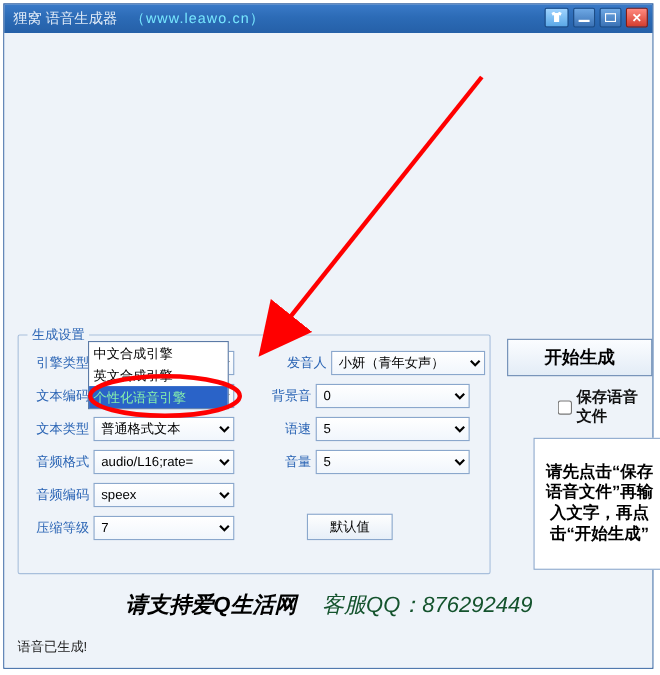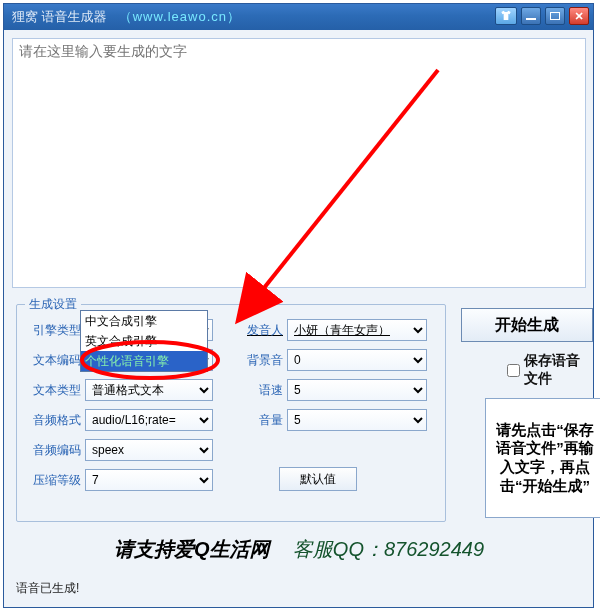--- a/index.html
+++ b/index.html
@@ -91,21 +91,21 @@
   select { padding-right: 14px; }
   .w120 { width: 128px; }
   .w90 { width: 110px; }
   
   .r1l { left: 6px; top: 14px; }
   .r2l { left: 6px; top: 44px; }
   .r3l { left: 6px; top: 74px; }
   .r4l { left: 6px; top: 104px; }
   .r5l { left: 6px; top: 134px; }
   .r6l { left: 6px; top: 164px; }
-  .r1r { left: 222px; top: 14px; text-decoration: underline; }
+  .r1r { left: 236px; top: 14px; }
   .r2r { left: 222px; top: 44px; justify-content: center; }
   .r3r { left: 222px; top: 74px; }
   .r4r { left: 222px; top: 104px; }
   .defaults-btn {
     position: absolute; left: 262px; top: 162px;
     height: 24px; width: 78px;
     border: 1px solid #8aa7cc;
     background: linear-gradient(#fefefe,#e7eff8);
     font-family: inherit; font-size: 12px;
   }
@@ -187,21 +187,20 @@
           <span></span>
         </div>
       <div class="tbtn max">
           <span></span>
         </div>
       <div class="tbtn close">✕</div>
     </div>
   </div>
 
   <div class="client">
-    <textarea class="textarea" placeholder="请在这里输入要生成的文字" style=""></textarea>
 
     <div class="fieldset">
       <span class="legend">生成设置</span>
 
       <div class="form-row r1l">
         <span class="lbl">引擎类型</span>
         <select class="w120">
           <option>中文合成引擎</option>
         </select>
       </div>

